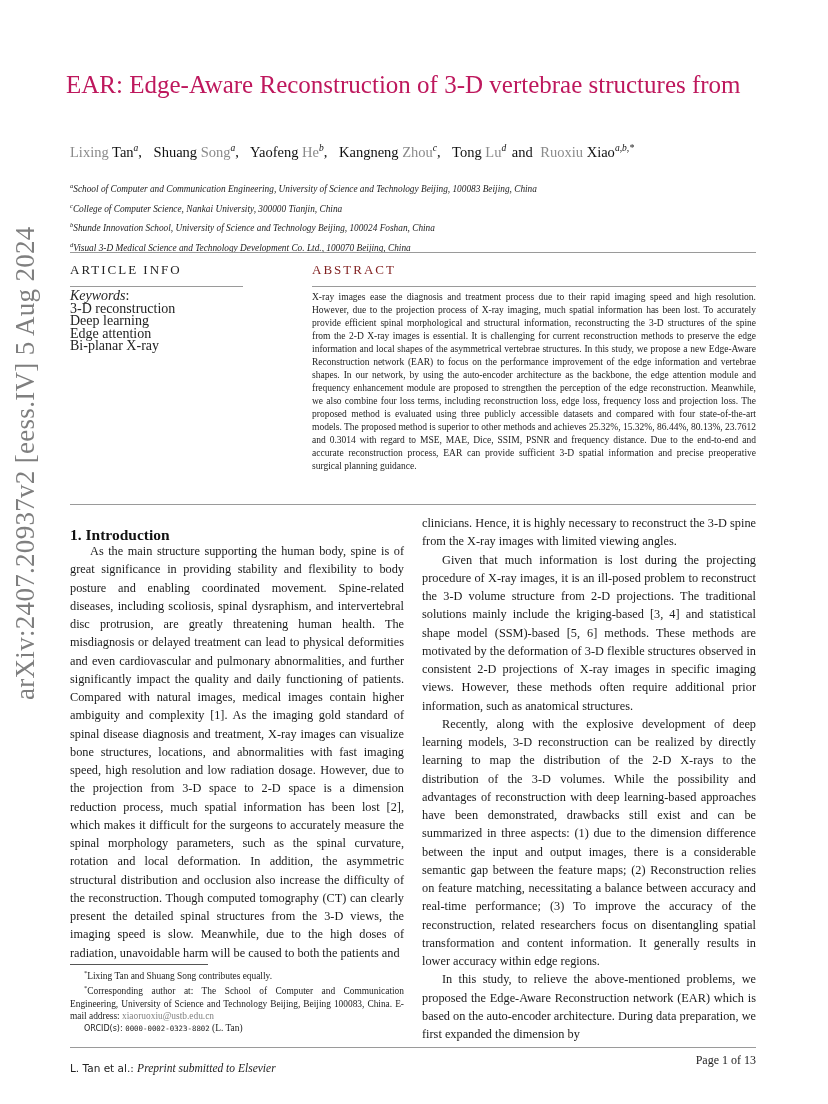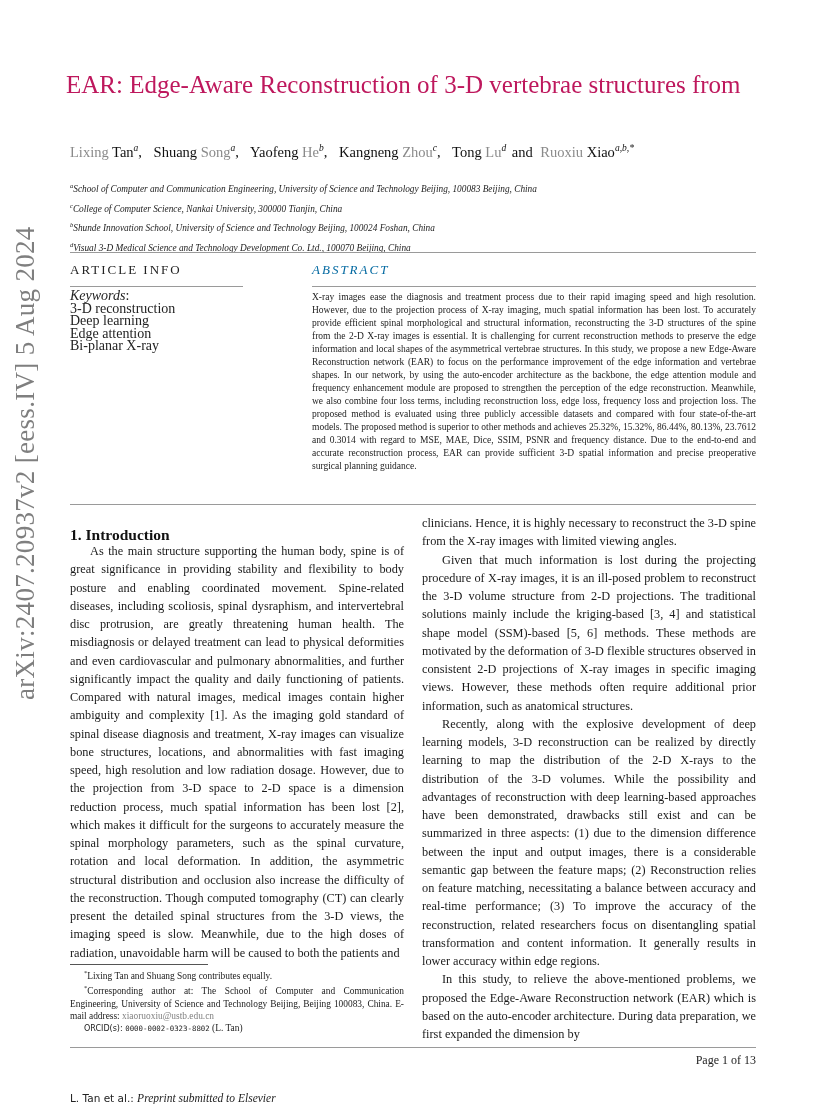--- a/index.html
+++ b/index.html
@@ -23,21 +23,21 @@
   .affils { position:absolute; left:70px; top:178px; font-size:9.3px; line-height:16.5px; font-style:italic; color:#222; }
   .affils sup { font-size:6.5px; }
 
   .rule-top { position:absolute; left:70px; top:252px; width:686px; height:1px; background:#9a9a9a; }
 
   .ai-heading { position:absolute; left:70px; top:262px; font-size:13px; letter-spacing:2px; color:#222; }
   .ai-rule { position:absolute; left:70px; top:286px; width:173px; height:1px; background:#9a9a9a; }
   .keywords { position:absolute; left:70px; top:290px; font-size:14px; line-height:12.5px; color:#222; }
   .keywords .kwlabel { font-style:italic; }
 
-  .abs-heading { position:absolute; left:312px; top:262px; font-size:13px; letter-spacing:2px; color:#0369a1;font-style:italic; }
+  .abs-heading { position:absolute; left:312px; top:262px; font-size:13px; letter-spacing:2px; color:#7f1d1d; }
   .abs-rule { position:absolute; left:312px; top:286px; width:444px; height:1px; background:#9a9a9a; }
   .abs-text { position:absolute; left:312px; top:291px; width:444px; font-size:9.5px; line-height:13px;
     text-align:justify; color:#222; }
   .rule-mid { position:absolute; left:70px; top:504px; width:686px; height:1px; background:#9a9a9a; }
 
   .sec-head { position:absolute; left:70px; top:526px; font-size:15.5px; font-weight:bold; color:#111; }
   .col { position:absolute; font-size:12.3px; line-height:18.25px; text-align:justify; color:#1a1a1a; }
   .col p { margin:0; text-indent:20px; }
   .col p.noindent { text-indent:0; }
   .col-left { left:70px; top:542px; width:334px; }
@@ -45,21 +45,21 @@
 
   .fn-rule { position:absolute; left:70px; top:964px; width:138px; height:1px; background:#555; }
   .footnotes { position:absolute; left:70px; top:967px; width:334px; font-size:9.4px; line-height:12.3px; color:#222; text-align:justify;}
   .footnotes p { margin:0; text-indent:14px; }
   .footnotes sup { font-size:6.5px; }
   .footnotes .email { color:#7f7f7f; }
   .footnotes .orcid { font-family:"DejaVu Sans Mono","Liberation Mono",monospace; font-size:7.4px; }
   .footnotes .orcidlabel { font-family:"DejaVu Sans","Liberation Sans",sans-serif; font-size:8px; }
 
   .rule-foot { position:absolute; left:70px; top:1047px; width:686px; height:1px; background:#9a9a9a; }
-  .footer-left { position:absolute; left:70px; top:1092px; font-size:11.5px; color:#222; }
+  .footer-left { position:absolute; left:70px; top:1062px; font-size:11.5px; color:#222; }
   .footer-left .fauth { font-family:"DejaVu Sans","Liberation Sans",sans-serif; font-size:10.5px; }
   .footer-left .fjournal { font-style:italic; }
   .footer-right { position:absolute; right:72px; top:1053px; font-size:12px; color:#222; }
 </style>
 </head>
 <body>
 
 <div class="page">
 
   <div class="arxiv-stamp">arXiv:2407.20937v2  [eess.IV]  5 Aug 2024</div>

